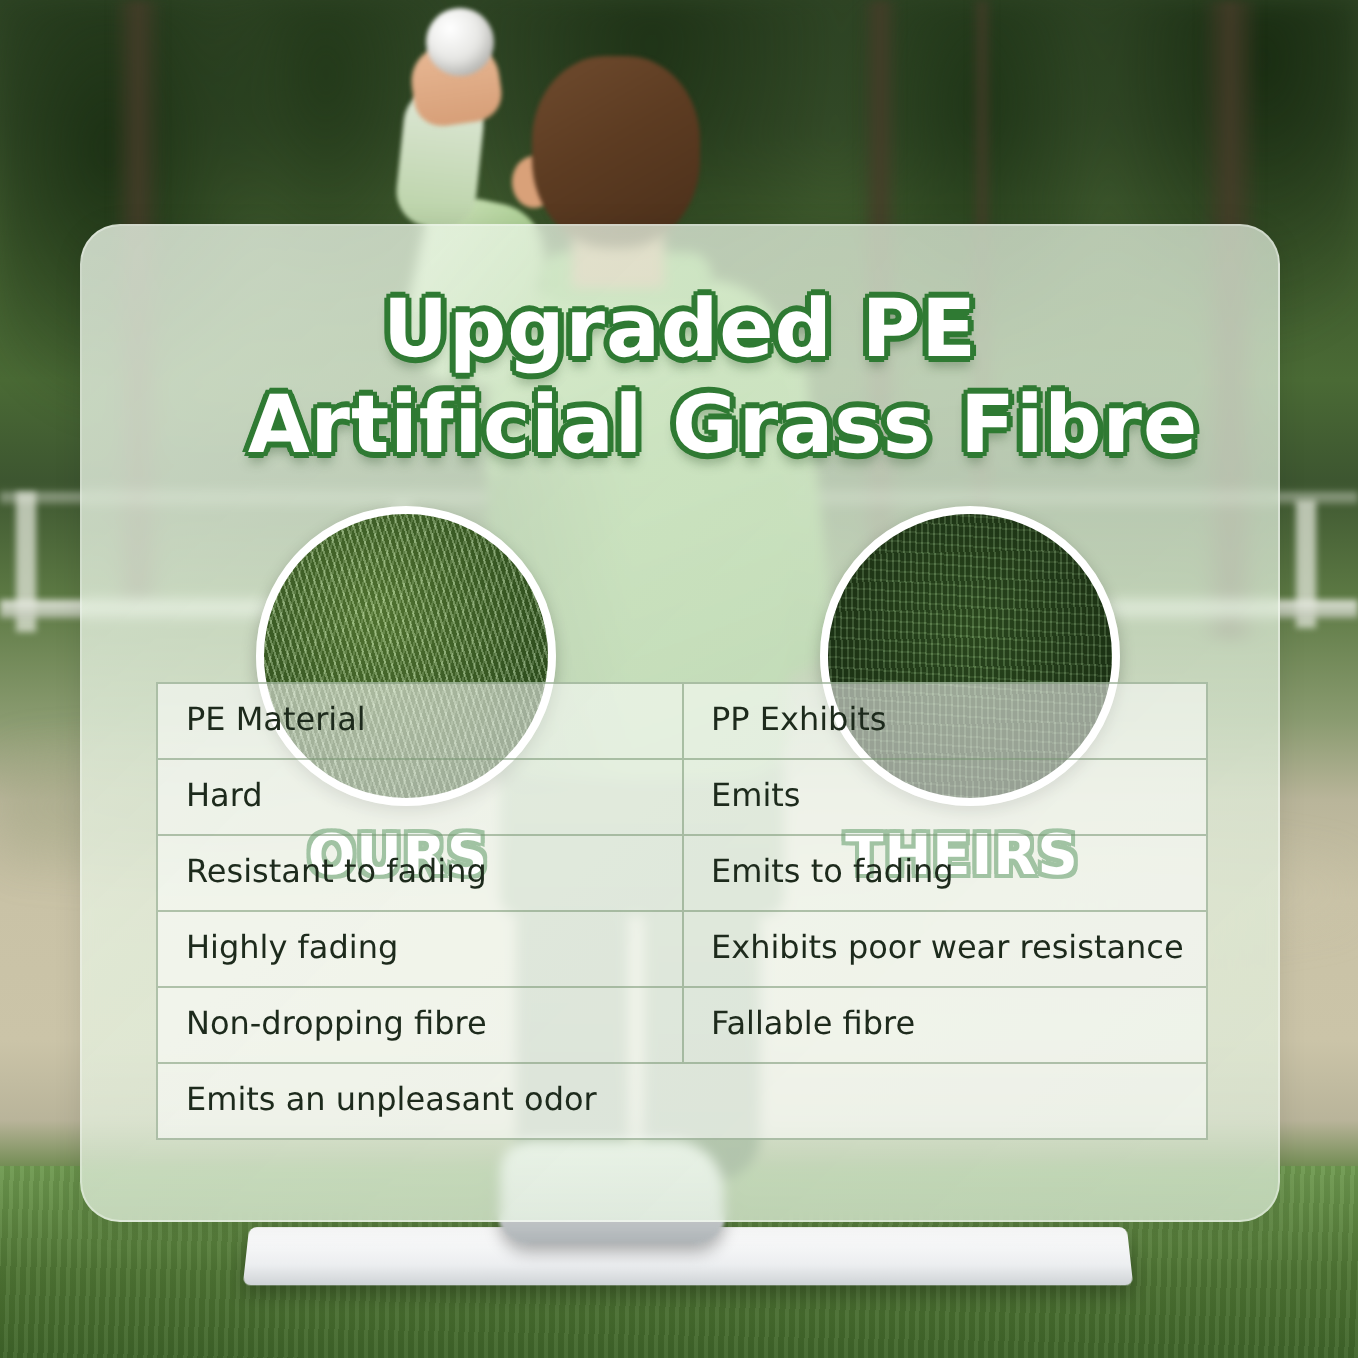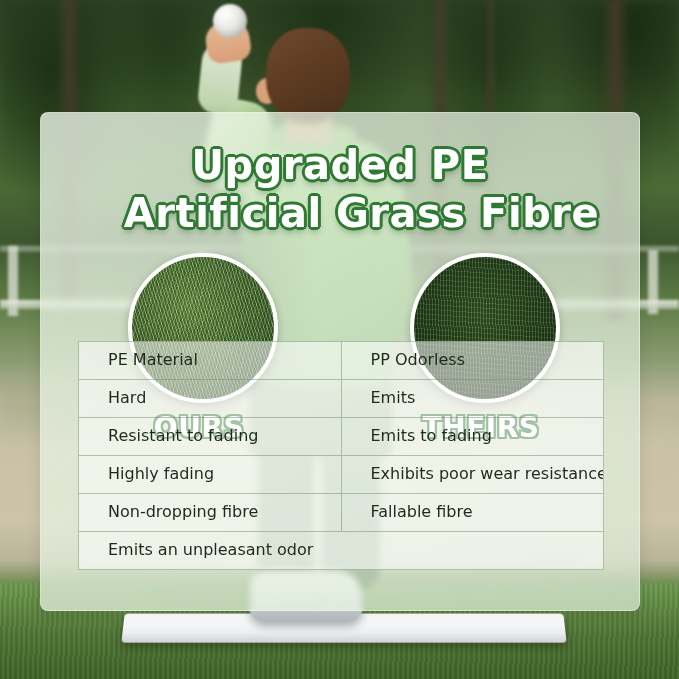--- a/index.html
+++ b/index.html
@@ -199,21 +199,21 @@
     border-radius: 0 0 12px 12px;
     background: #eceff1;
   }
   .photo-blur { filter: blur(1.1px); }
 
   
   .glass {
     position: absolute;
     left: 40px; top: 112px;
     width: 598px; height: 497px;
-    border-radius: 8px;
+    border-radius: 20px;
     background: linear-gradient(135deg, rgba(236,246,232,.80) 0%, rgba(231,243,226,.74) 35%, rgba(226,240,222,.70) 100%);
     backdrop-filter: blur(3px);
     box-shadow: 0 2px 14px rgba(0,0,0,.10);
     border: 1px solid rgba(255,255,255,.35);
   }
 
   .headline {
     position: absolute;
     left: 0; right: 0; top: 28px;
     text-align: center;
@@ -288,21 +288,20 @@
   }
   .cell {
     flex: 1 1 50%;
     padding: 7px 12px 8px 14px;
     font-family: "DejaVu Sans", sans-serif;
     font-size: 16px;
     line-height: 22px;
     color: #1d2a1c;
     white-space: nowrap;
     overflow: hidden;
-    margin-left: 15px;
   }
   .cell.left { border-right: 1px solid rgba(120,150,115,.55); }
 </style>
 </head>
 <body>
 
 <div id="scene">
 
   <div class="bg-base"></div>
   <div class="trees"></div>
@@ -350,21 +349,21 @@
       </div>
       <div class="swatch-wrap">
         <div class="swatch swatch-theirs"></div>
         <div class="swatch-label">THEIRS</div>
       </div>
     </div>
 
     <div class="table-wrap">
       <div class="row">
         <div class="cell left">PE Material</div>
-        <div class="cell">PP Odorless</div>
+        <div class="cell">PP Exhibits</div>
       </div>
       <div class="row">
         <div class="cell left">Hard</div>
         <div class="cell">Emits</div>
       </div>
       <div class="row">
         <div class="cell left">Resistant to fading</div>
         <div class="cell">Emits to fading</div>
       </div>
       <div class="row">

